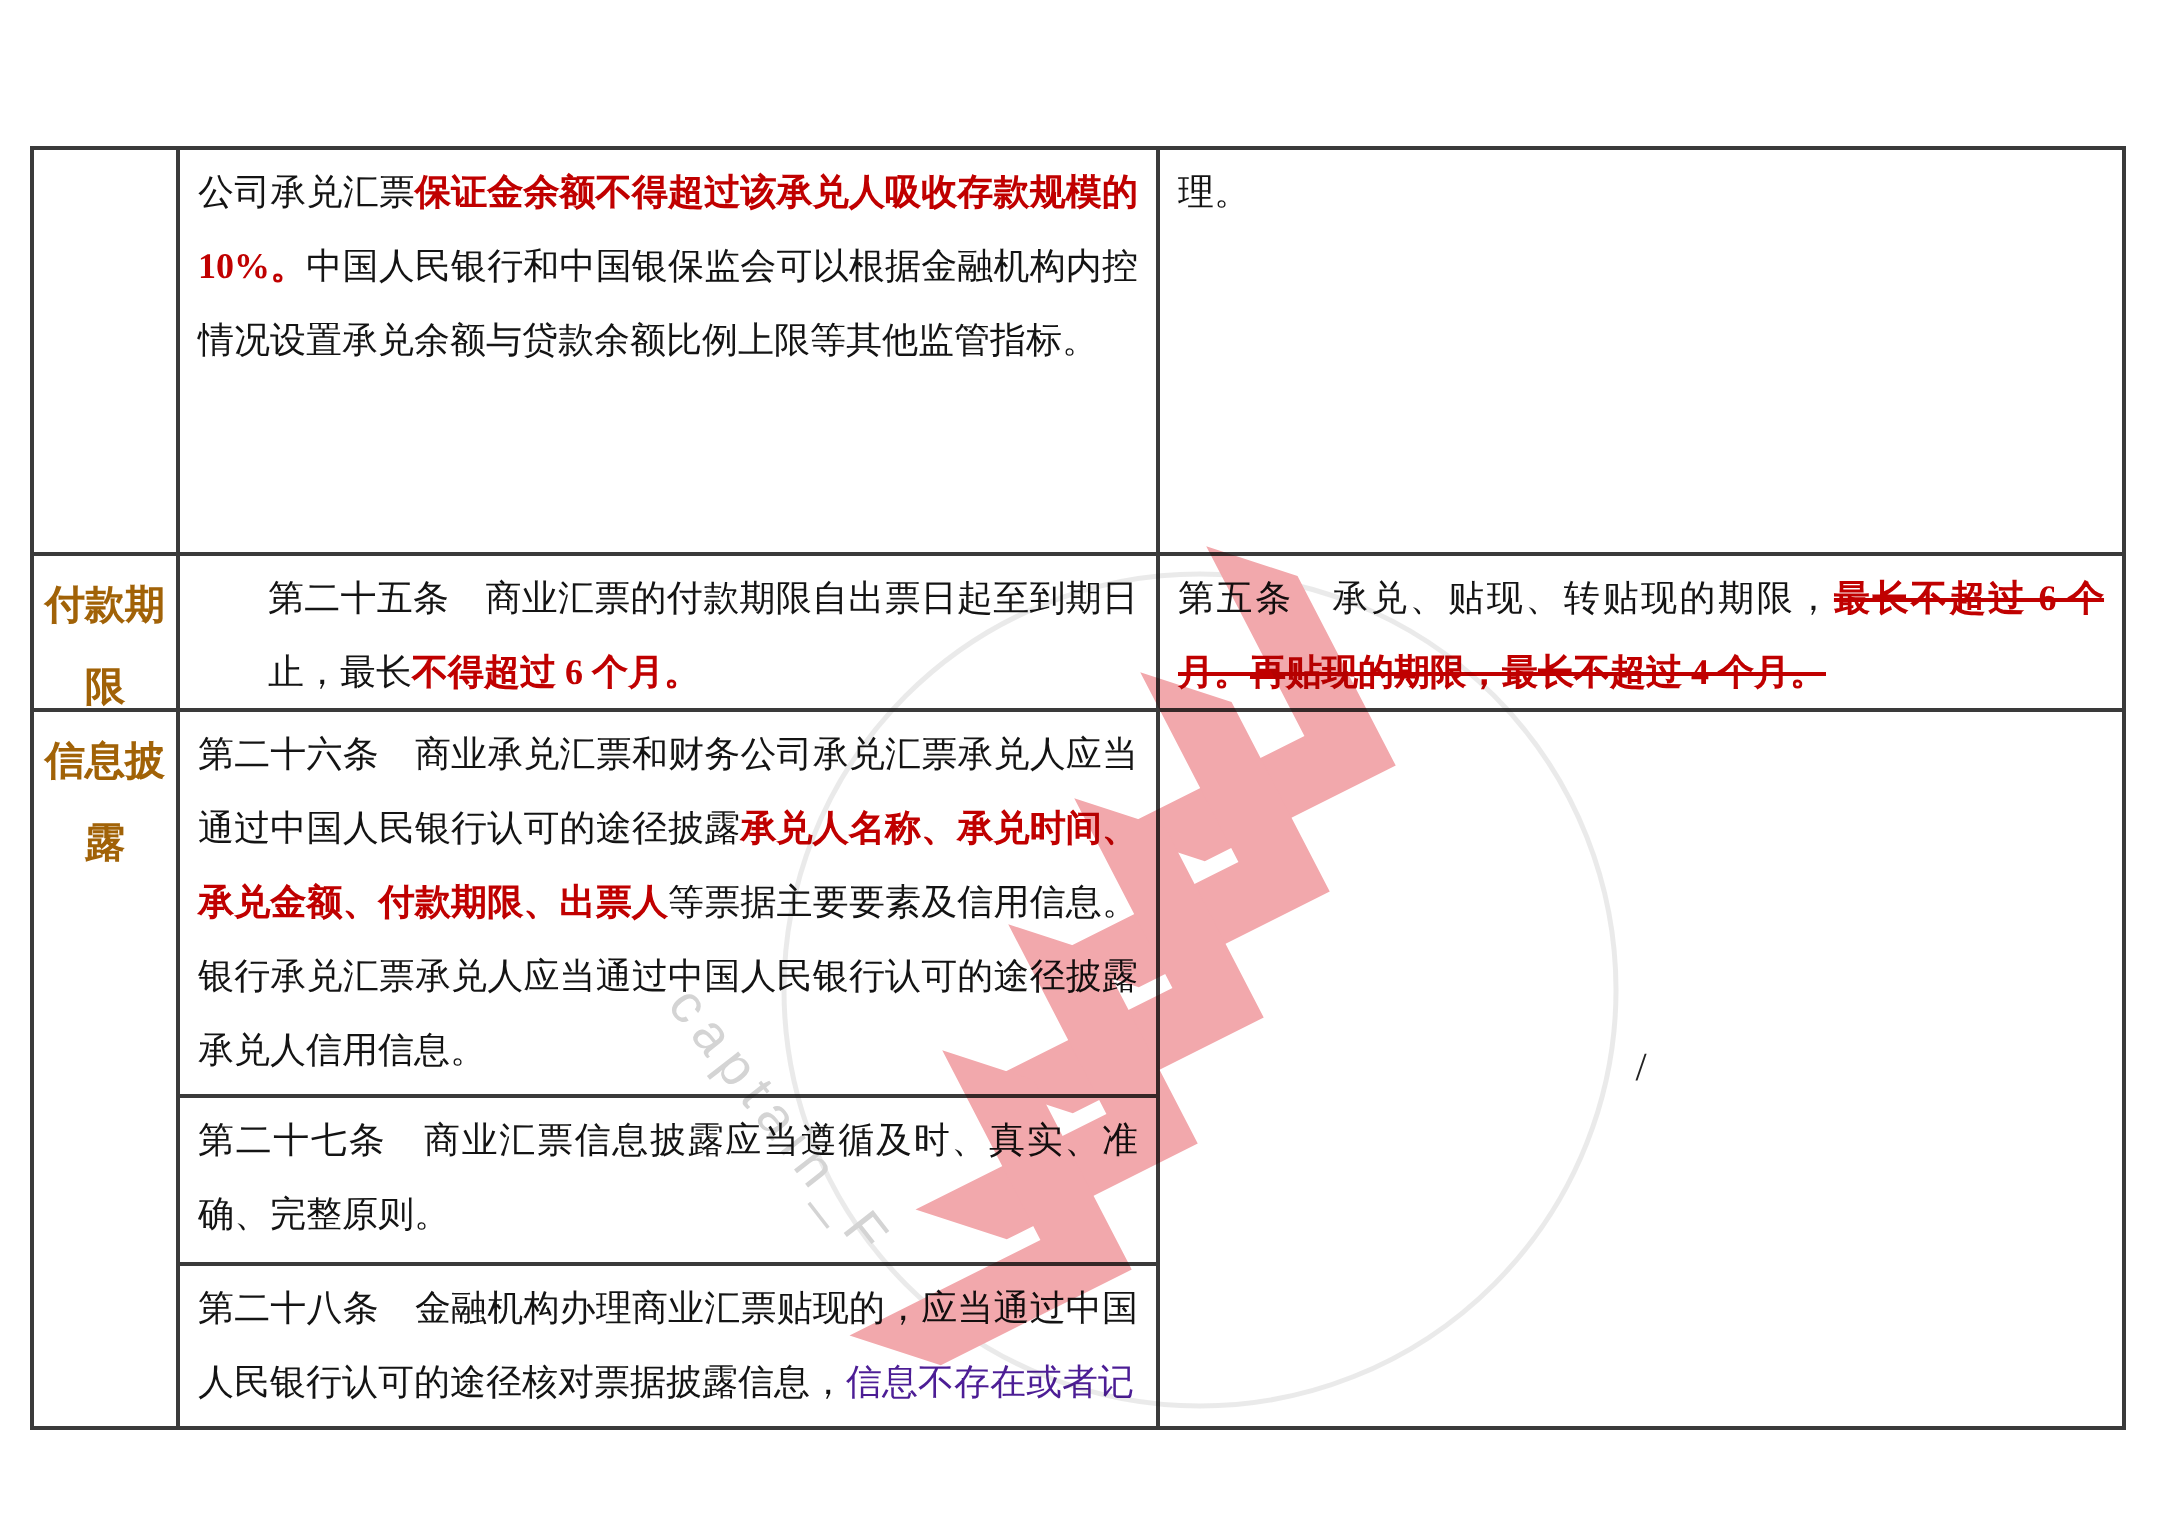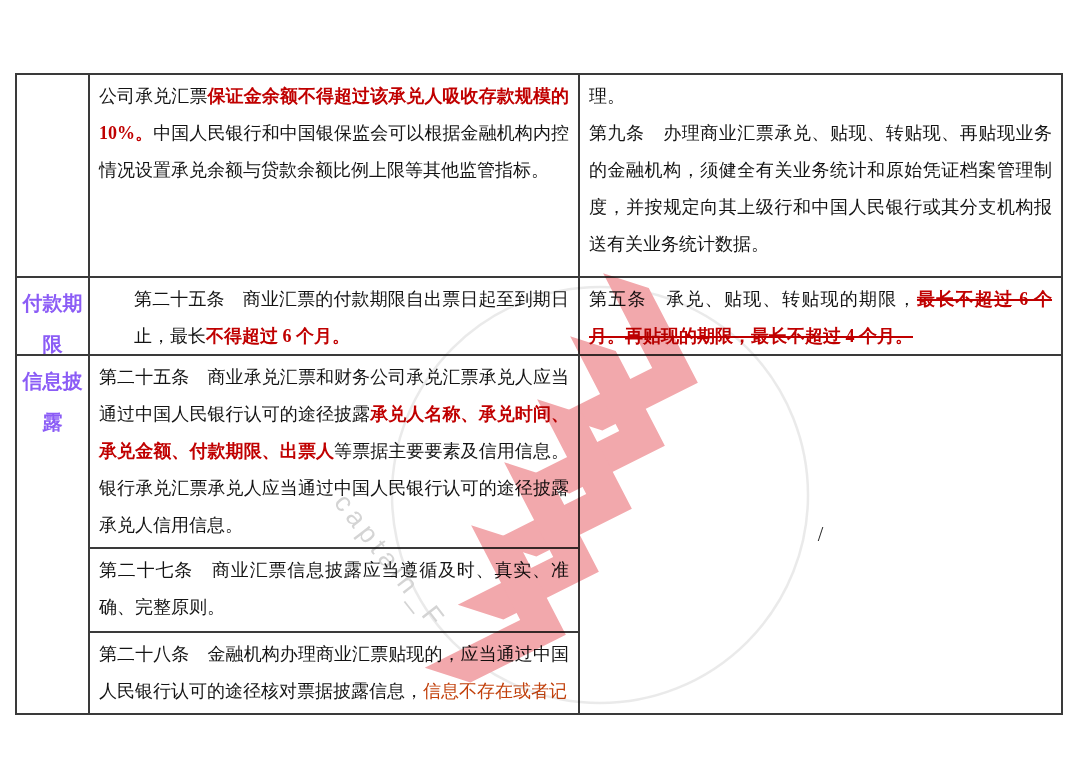--- a/index.html
+++ b/index.html
@@ -11,32 +11,32 @@
     position:absolute;left:15px;top:73px;width:1048px;height:642px;
     border:2px solid #3a3a3a;box-sizing:border-box;
     display:flex;flex-direction:column;
   }
   .trow{display:flex;flex-direction:row;box-sizing:border-box;}
   .trow.bordered{border-bottom:2px solid #3a3a3a;}
   .cell{box-sizing:border-box;overflow:hidden;}
   .label-cell{
     width:73px;flex:0 0 73px;border-right:2px solid #3a3a3a;
     font-weight:bold;font-size:20px;line-height:41px;text-align:center;
-    padding-top:5px;color:#8b5cf6;
+    padding-top:5px;color:#a16207;
   }
   .mid-col{width:490px;flex:0 0 490px;border-right:2px solid #3a3a3a;display:flex;flex-direction:column;}
   .mid-sub{box-sizing:border-box;}
   .mid-sub.bordered{border-bottom:2px solid #3a3a3a;}
   .right-col{flex:1 1 auto;}
   .text-cell{
     padding:3px 9px 0 9px;font-size:18px;line-height:37px;color:#141414;
   }
   .text-cell p{margin:0;text-align:justify;text-align-last:left;}
   .seg-red-bold{color:#c00000;font-weight:bold;}
-  .seg-red{color:#c2410c;}
+  .seg-red{color:#4c1d95;}
   .seg-red-strike{color:#c00000;font-weight:bold;text-decoration:line-through;text-decoration-thickness:2px;}
   .slash-cell{
     display:flex;align-items:center;justify-content:center;
     font-size:20px;color:#222;height:100%;
   }
   .watermark{
     position:absolute;left:0;top:0;width:1080px;height:764px;
     pointer-events:none;mix-blend-mode:multiply;
   }
   .wm-text{
@@ -55,41 +55,40 @@
 
     <div class="trow bordered" style="height:203px;">
       <div class="cell label-cell"></div>
       <div class="cell mid-col">
         <div class="cell mid-sub text-cell" style="flex:1;">
             <p><span>公司承兑汇票</span><span class="seg-red-bold">保证金余额不得超过该承兑人吸收存款规模的 10%。</span><span>中国人民银行和中国银保监会可以根据金融机构内控情况设置承兑余额与贷款余额比例上限等其他监管指标。</span></p>
           </div>
       </div>
       <div class="cell right-col text-cell">
           <p><span>理。</span></p>
-          <p><span>第九条　办理商业汇票承兑、贴现、转贴现、再贴现业务的金融机构，须健全有关业务统计和原始凭证档案管理制度，并按规定向其上级行和中国人民银行或其分支机构报送有关业务统计数据。</span></p>
         </div>
     </div>
 
     <div class="trow bordered" style="height:78px;">
       <div class="cell label-cell">付款期限</div>
       <div class="cell mid-col">
         <div class="cell mid-sub text-cell" style="flex:1;padding-left:44px;">
             <p><span>第二十五条　商业汇票的付款期限自出票日起至到期日止，最长</span><span class="seg-red-bold">不得超过 6 个月。</span></p>
           </div>
       </div>
       <div class="cell right-col text-cell">
           <p><span>第五条　承兑、贴现、转贴现的期限，</span><span class="seg-red-strike">最长不超过 6 个月。再贴现的期限，最长不超过 4 个月。</span></p>
         </div>
     </div>
 
     <div class="trow" style="flex:1;font-family:Liberation Serif, serif;">
       <div class="cell label-cell">信息披露</div>
       <div class="cell mid-col">
         <div class="cell mid-sub bordered text-cell" style="height:193px;">
-            <p><span>第二十五条　商业承兑汇票和财务公司承兑汇票承兑人应当通过中国人民银行认可的途径披露</span><span class="seg-red-bold">承兑人名称、承兑时间、承兑金额、付款期限、出票人</span><span>等票据主要要素及信用信息。银行承兑汇票承兑人应当通过中国人民银行认可的途径披露承兑人信用信息。</span></p>
+            <p><span>第二十六条　商业承兑汇票和财务公司承兑汇票承兑人应当通过中国人民银行认可的途径披露</span><span class="seg-red-bold">承兑人名称、承兑时间、承兑金额、付款期限、出票人</span><span>等票据主要要素及信用信息。银行承兑汇票承兑人应当通过中国人民银行认可的途径披露承兑人信用信息。</span></p>
           </div>
         <div class="cell mid-sub bordered text-cell" style="height:84px;">
             <p><span>第二十七条　商业汇票信息披露应当遵循及时、真实、准确、完整原则。</span></p>
           </div>
         <div class="cell mid-sub text-cell" style="flex:1;">
             <p><span>第二十八条　金融机构办理商业汇票贴现的，应当通过中国人民银行认可的途径核对票据披露信息，</span><span class="seg-red">信息不存在或者记</span></p>
           </div>
       </div>
       <div class="cell right-col">
         <div class="slash-cell">/</div>

